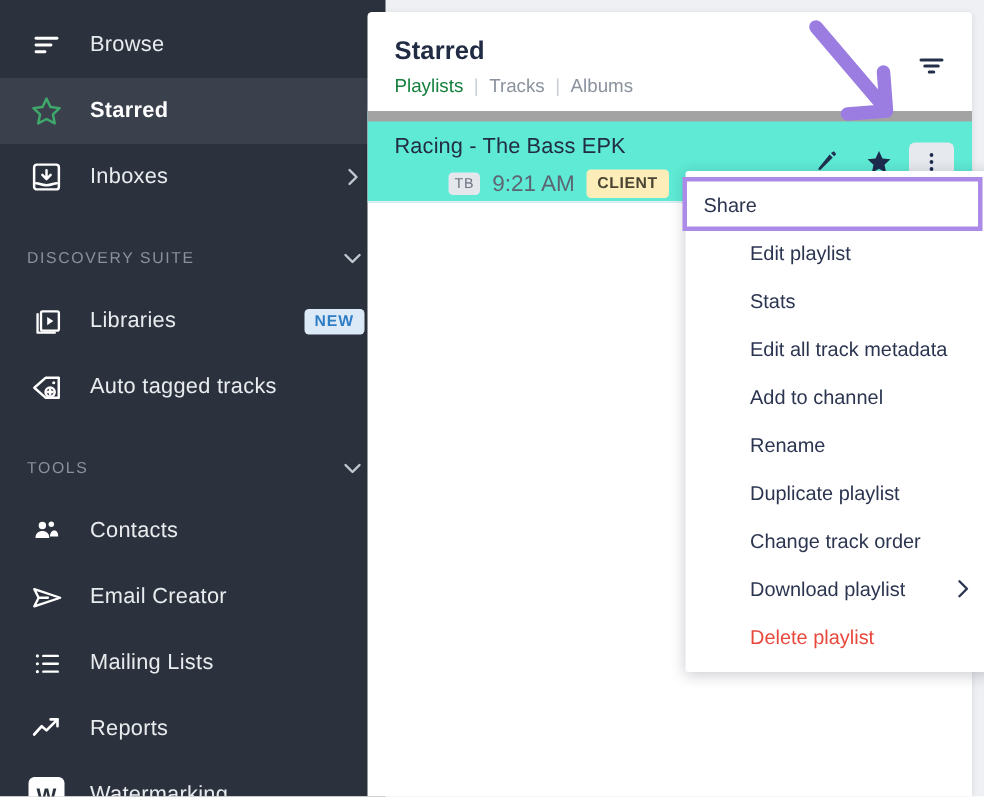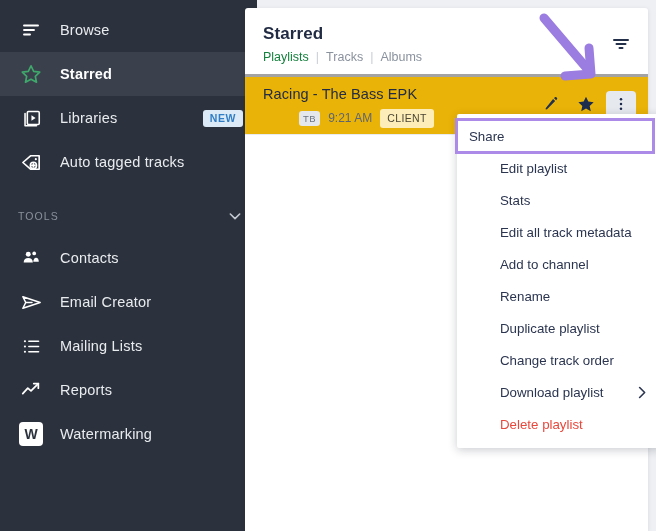--- a/index.html
+++ b/index.html
@@ -115,22 +115,22 @@
     position: absolute;
     right: 14px; top: 26px;
     width: 26px; height: 24px;
     display: flex; align-items: center; justify-content: center;
     cursor: pointer;
   }
 
   
   .row {
     position: relative;
-    background: #eab308;
-    border-top: 3px solid #a3a3a3;
+    background: #5eead4;
+    border-top: 7px solid #a3a3a3;
     border-bottom: 1px solid #e8ebef;
     height: 61px;
     padding: 9px 14px 0 18px;
   }
   .row-title {
     font-size: 14.5px;
     color: #222c44;
     letter-spacing: .1px;
   }
   .row-meta {
@@ -141,26 +141,26 @@
   }
   .avatar {
     background: #e4e7ec;
     color: #6d7480;
     font-size: 9.5px;
     letter-spacing: .5px;
     padding: 3px 4px;
     border-radius: 3px;
     line-height: 1;
   }
-  .row-time { font-size: 12px; color: #5d6573; }
+  .row-time { font-size: 15px; color: #5d6573; }
   .badge-client {
     background: #fdeeb9;
     color: #4a4434;
     font-size: 10.5px;
-    font-weight: normal;
+    font-weight: bold;
     letter-spacing: .4px;
     padding: 4px 7px;
     border-radius: 3px;
     line-height: 1;
   }
   .row-actions {
     position: absolute;
     right: 12px; top: 14px;
     display: flex; align-items: center;
     gap: 5px;
@@ -233,21 +233,44 @@
 
     <div class="nav-item active">
       <span class="nav-ico">
         <svg width="22" height="22" viewBox="0 0 24 24" fill="none" stroke="#3fa96b" stroke-width="1.8" stroke-linejoin="round">
           <polygon points="12,3 14.9,9.1 21.5,9.9 16.7,14.5 18,21 12,17.8 6,21 7.3,14.5 2.5,9.9 9.1,9.1"></polygon>
         </svg>
       </span>
       <span class="nav-label">Starred</span>
     </div>
 
-
+    <div class="nav-item">
+      <span class="nav-ico">
+        <svg width="22" height="22" viewBox="0 0 24 24" fill="none" stroke="#ffffff" stroke-width="1.8" stroke-linecap="round" stroke-linejoin="round">
+          <rect x="3" y="3" width="18" height="18" rx="2"></rect>
+          <path d="M12 7 L12 13 M9 10.5 L12 13.5 L15 10.5"></path>
+          <path d="M4.5 16.5 C7 16.5 8 18 12 18 C16 18 17 16.5 19.5 16.5"></path>
+        </svg>
+      </span>
+      <span class="nav-label">Inboxes</span>
+      <span class="nav-right">
+        <svg width="16" height="16" viewBox="0 0 24 24" fill="none" stroke="#c3c8d0" stroke-width="2.4" stroke-linecap="round" stroke-linejoin="round">
+            <polyline points="9,5 16,12 9,19"></polyline>
+          </svg>
+      </span>
+    </div>
+
+    <div class="sec-head">
+      <span class="sec-title">DISCOVERY SUITE</span>
+      <span class="nav-right">
+        <svg width="16" height="16" viewBox="0 0 24 24" fill="none" stroke="#c3c8d0" stroke-width="2.4" stroke-linecap="round" stroke-linejoin="round">
+            <polyline points="5,9 12,16 19,9"></polyline>
+          </svg>
+      </span>
+    </div>
 
     <div class="nav-item">
       <span class="nav-ico">
         <svg width="22" height="22" viewBox="0 0 24 24" fill="none" stroke="#ffffff" stroke-width="1.7" stroke-linejoin="round">
           <rect x="8" y="5" width="13" height="14" rx="1.2"></rect>
           <path d="M5.5 7 L5.5 20.5 L18 20.5" stroke-linecap="round"></path>
           <path d="M3 9 L3 22.2" stroke-linecap="round" opacity="0"></path>
           <polygon points="12.5,9 12.5,15 17,12" fill="#ffffff" stroke="none"></polygon>
         </svg>
       </span>

